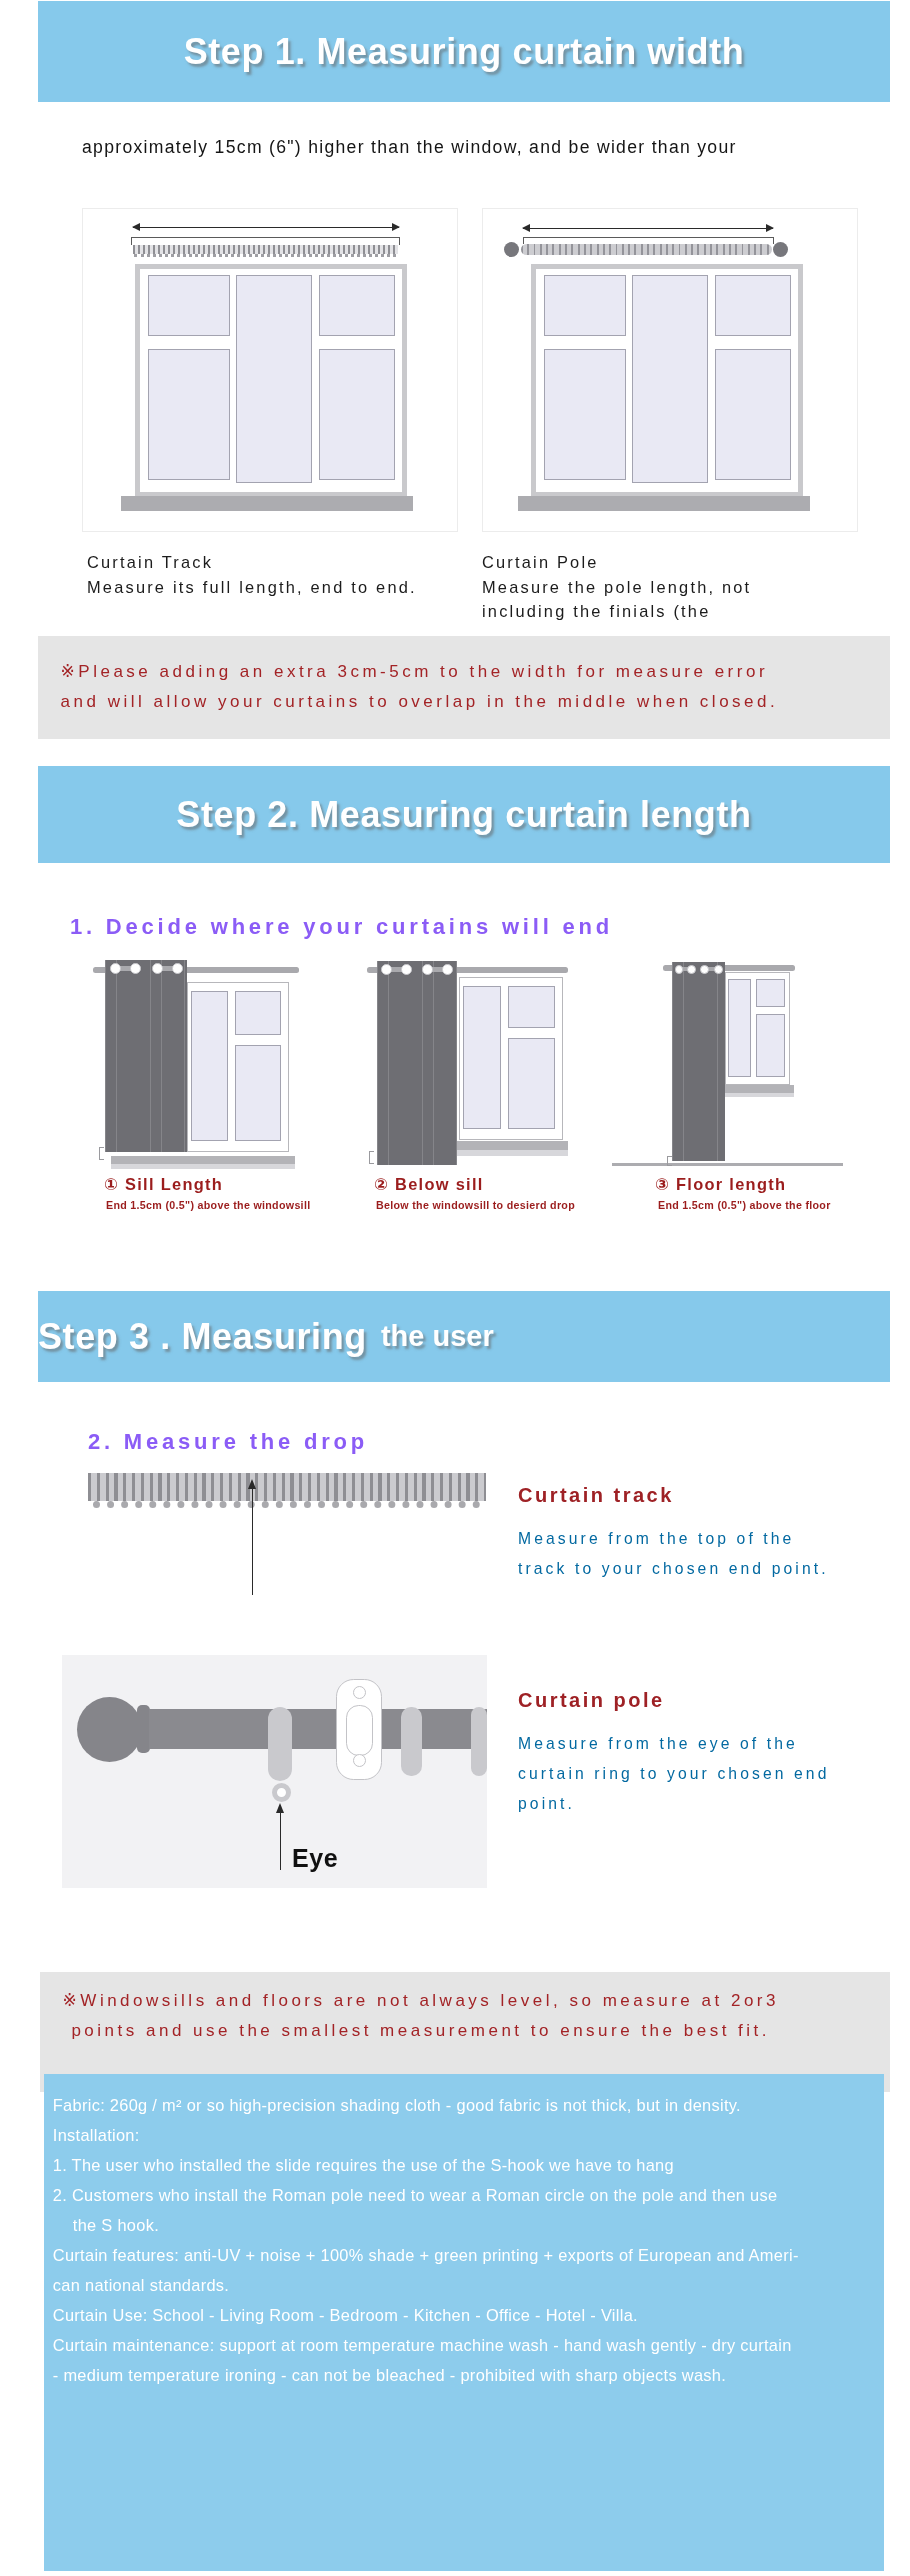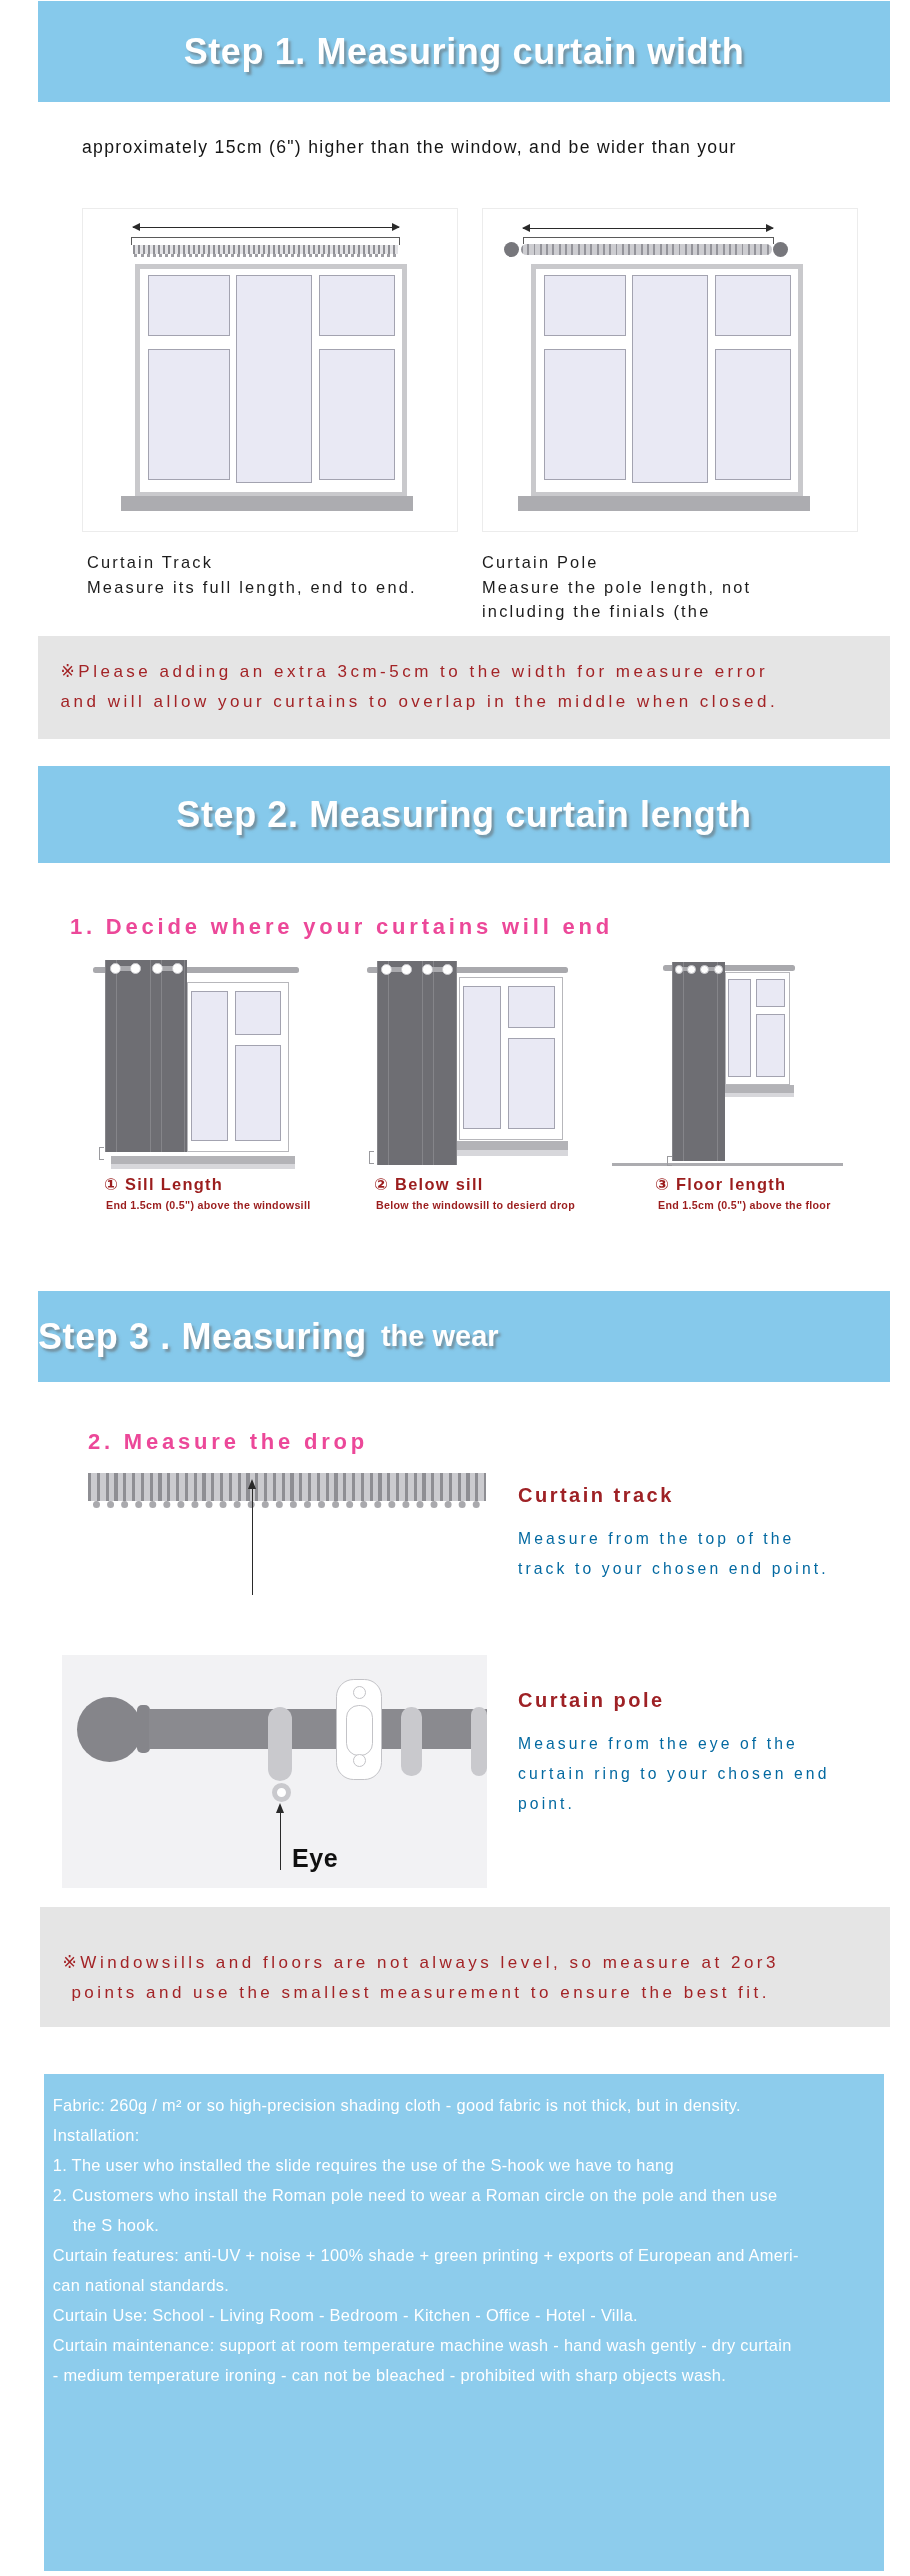--- a/index.html
+++ b/index.html
@@ -17,21 +17,21 @@
   .band-title { color:#fff; font-weight:bold; font-size:36px; letter-spacing:0.6px;
                 text-shadow:2.5px 2.5px 2.5px rgba(100,100,100,.55); white-space:nowrap; }
   .band-title-sub { color:#fff; font-weight:bold; font-size:29px; margin-left:14px;
                     text-shadow:2.5px 2.5px 2.5px rgba(100,100,100,.55); letter-spacing:0; }
 
   
   .intro { position:absolute; left:82px; top:133px; font-size:17.6px; line-height:28px;
            letter-spacing:1.3px; color:#151515; white-space:nowrap; }
   .cap { position:absolute; font-size:16.4px; letter-spacing:2.2px; color:#1c1c1c;
          line-height:24.5px; white-space:nowrap; }
-  .black-sub { position:absolute; font-weight:bold; color:#ec4899; font-size:22px;
+  .black-sub { position:absolute; font-weight:bold; color:#8b5cf6; font-size:22px;
                letter-spacing:3.8px; white-space:nowrap; }
 
   .note-box { position:absolute; background:#e5e5e5; box-sizing:border-box; padding:21.4px 0 0 22.6px; }
   .note-line { font-size:17px; color:#a32326; letter-spacing:3.5px; line-height:30px; white-space:nowrap; }
 
   
   .diagram-panel { position:absolute; top:208px; width:374px; height:322px;
                    border:0.6px solid #ececec; background:#fff; }
   #panel-track { left:82px; }
   #panel-pole  { left:482px; }
@@ -224,21 +224,21 @@
       <span class="grommet" style="left:28px;width:8.8px;height:8.8px"></span>
       <span class="grommet" style="left:42px;width:8.8px;height:8.8px"></span>
     </div>
     <div class="tick" style="left:667px;top:1156px;height:7.5px"></div>
     <div class="s2-label" style="left:655px;top:1175px">③ Floor length</div>
     <div class="s2-desc" style="left:658px;top:1199px">End 1.5cm (0.5") above the floor</div>
   </section>
 
   <header class="band" id="band3">
     <h1 class="band-title">Step 3 . Measuring</h1>
-    <span class="band-title-sub">the wear</span>
+    <span class="band-title-sub">the user</span>
   </header>
 
   <h2 class="black-sub" style="left:88px;top:1411px">2. Measure the drop</h2>
 
   <section>
     <div class="track-bar" style="left:88px;top:1473px;width:398px;height:28px"></div>
     <div class="hook-dots2" style="left:93px;top:1501px;width:387px"></div>
     <div class="v-arrow" style="left:252px;top:1489px;height:106px"></div>
     <div class="red-h" style="left:518px;top:1484px">Curtain track</div>
     <div class="red-b" style="left:518px;top:1530px">Measure from the top of the</div>
@@ -260,21 +260,21 @@
       <div class="pp" style="left:210px;top:128px;width:19px;height:19px;border-radius:50%;background:#fff;border:5px solid #c9c9cd;box-sizing:border-box"></div>
       <div class="v-arrow" style="left:218px;top:158px;height:57px"></div>
       <div class="eye-label" style="left:230px;top:189px">Eye</div>
     </div>
     <div class="red-h" style="left:518px;top:1689px">Curtain pole</div>
     <div class="red-b" style="left:518px;top:1735px">Measure from the eye of the</div>
     <div class="red-b" style="left:518px;top:1765px">curtain ring to your chosen end</div>
     <div class="red-b" style="left:518px;top:1795px">point.</div>
   </section>
 
-  <aside class="note-box" style="left:40px;top:1907px;width:850px;height:120px;padding-top:41px">
+  <aside class="note-box" style="left:40px;top:1972px;width:850px;height:120px;padding-top:14px">
     <div class="note-line">※Windowsills and floors are not always level, so measure at 2or3</div>
     <div class="note-line" style="padding-left:8.8px">points and use the smallest measurement to ensure the best fit.</div>
   </aside>
 
   <section class="info-box">
       <div class="info-line">Fabric: 260g / m² or so high-precision shading cloth - good fabric is not thick, but in density.</div>
       <div class="info-line">Installation:</div>
       <div class="info-line">1. The user who installed the slide requires the use of the S-hook we have to hang</div>
       <div class="info-line">2. Customers who install the Roman pole need to wear a Roman circle on the pole and then use</div>
       <div class="info-line indent">the S hook.</div>

